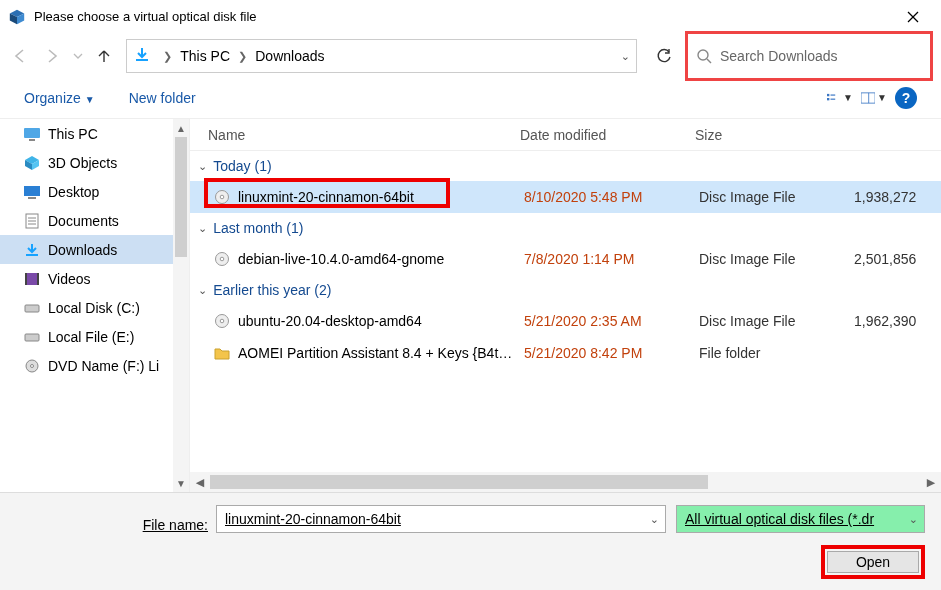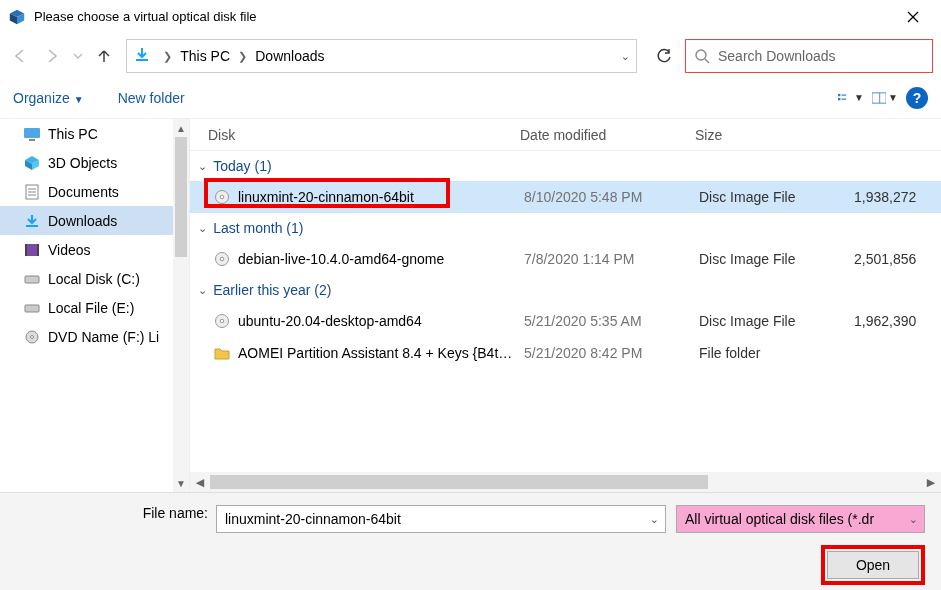--- a/index.html
+++ b/index.html
@@ -11,23 +11,23 @@
   .titlebar .close svg { stroke:#000; }
   .navbar { display:flex; align-items:center; height:44px; padding:4px 8px 4px 6px; gap:4px;}
   .nav-arrow { width:28px; height:28px; display:flex; align-items:center; justify-content:center; color:#888;}
   .nav-arrow.up { color:#000;}
   .path-box { flex:1; height:34px; border:1px solid #ccc; display:flex; align-items:center; padding:0 6px; margin:0 6px 0 4px; position:relative;}
   .path-box .pc-icon { width:20px; height:20px; margin-right:6px;}
   .path-box .crumb { font-size:14px; padding:2px 4px; }
   .path-box .sep { color:#666; padding:0 4px; font-size:11px;}
   .path-box .dd { position:absolute; right:6px; color:#555; font-size:11px;}
   .refresh-box { width:34px; height:34px; display:flex; align-items:center; justify-content:center;}
-  .search-box { width:248px; height:34px; border:1px solid #ef4444; display:flex; align-items:center; padding:0 8px; color:#666; font-size:14px;}
+  .search-box { width:248px; height:50px; border:3px solid #ef4444; display:flex; align-items:center; padding:0 8px; color:#666; font-size:14px;}
   .search-box .s-icon { margin-right:8px;}
-  .toolbar { display:flex; align-items:center; height:40px; padding:0 13px; border-bottom:1px solid transparent;}
+  .toolbar { display:flex; align-items:center; height:40px; padding:0 24px; border-bottom:1px solid transparent;}
   .toolbar .org, .toolbar .newf { color:#1959a8; font-size:14px; margin-right:34px;}
   .toolbar .org .caret { font-size:10px; margin-left:4px;}
   .toolbar .spacer { flex:1;}
   .toolbar .view-icon, .toolbar .help-icon { width:26px; height:22px; display:flex; align-items:center; justify-content:center; margin-left:8px;}
   .toolbar .help-icon { width:22px; height:22px; border-radius:50%; background:#0a66c2; color:#fff; font-size:14px; font-weight:bold;}
   .body { display:flex; height:374px; border-top:1px solid #eee;}
   .sidebar { width:190px; border-right:1px solid #eee; background:#fff; overflow:hidden; position:relative;}
   .sidebar .sb-item { display:flex; align-items:center; height:29px; padding:0 6px 0 22px; font-size:14px; cursor:default;}
   .sidebar .sb-item.active { background:#ccdff3;}
   .sidebar .sb-item .ico { width:20px; height:20px; margin-right:6px; display:flex; align-items:center; justify-content:center;}
@@ -40,37 +40,37 @@
   .col-name { width:330px; padding-left:18px;}
   .col-date { width:175px;}
   .col-type { width:155px;}
   .col-size { flex:1;}
   .group-row { display:flex; align-items:center; height:30px; padding-left:8px; color:#144a90;}
   .group-row .caret { font-size:11px; margin-right:6px; color:#555;}
   .file-row { display:flex; align-items:center; height:32px; padding-left:22px;}
   .file-row.selected { background:#cfe6fb;}
   .file-row .ficon { width:20px; height:20px; margin-right:6px; display:flex; align-items:center; justify-content:center;}
   .file-row .fname { width:286px; white-space:nowrap; overflow:hidden; text-overflow:ellipsis;}
-  .file-row .fdate { width:175px; color:#737373;}
+  .file-row .fdate { width:175px; color:#c2410c;}
   .file-row .ftype { width:155px; color:#333;}
   .file-row .fsize { color:#333;}
   .hl-red { position:absolute; border:4px solid #e00;}
   .hscroll { position:absolute; left:0; right:0; bottom:0; height:20px; background:#f4f4f4; display:flex; align-items:center;}
   .hscroll .harrow { width:20px; display:flex; align-items:center; justify-content:center; color:#666; font-size:11px;}
   .hscroll .htrack { flex:1; height:14px; position:relative;}
   .hscroll .hthumb { position:absolute; left:0; width:70%; top:0; bottom:0; background:#cfcfcf;}
   .footer { height:100px; background:#f4f4f4; border-top:1px solid #ddd; padding:12px 16px 8px 16px;}
-  .footer-row { display:flex; align-items:flex-start; margin-bottom:12px;}
+  .footer-row { display:flex; align-items:flex-end; margin-bottom:12px;text-decoration:underline;}
   .footer-row .lbl { width:200px; text-align:right; padding-right:8px; font-size:14px;}
   .footer-row .fname-input { width:450px; height:28px; border:1px solid #aaa; background:#fff; display:flex; align-items:center; padding:0 8px; font-size:14px; position:relative;}
   .footer-row .fname-input .dd { position:absolute; right:6px; color:#555; font-size:11px;}
-  .footer-row .filter { margin-left:10px; flex:1; height:28px; border:1px solid #aaa; background:#f9a8d4; display:flex; align-items:center; padding:0 8px; font-size:14px; position:relative;}
+  .footer-row .filter { margin-left:10px; flex:1; height:28px; border:1px solid #aaa; background:#86efac; display:flex; align-items:center; padding:0 8px; font-size:14px; position:relative;}
   .footer-row .filter .dd { position:absolute; right:6px; color:#555; font-size:11px;}
   .footer-btns { display:flex; justify-content:flex-end; gap:12px;}
-  .btn { width:92px; height:28px; border:1px solid #a9a9a9; background:#e5e5e5; display:flex; align-items:center; justify-content:center; font-size:14px;}
+  .btn { width:92px; height:22px; border:1px solid #a9a9a9; background:#e5e5e5; display:flex; align-items:center; justify-content:center; font-size:14px;}
   .open-wrap { border:4px solid #e00; padding:2px;}
   svg { display:block; }
 </style>
 </head>
 <body>
 
 <div class="titlebar">
   <span class="app-icon">
     <svg viewBox="0 0 20 20" width="18" height="18">
         <polygon points="10,2 18,6 10,10 2,6" fill="#2b6fb3"></polygon>
@@ -179,20 +179,29 @@
           <svg width="16" height="16" viewBox="0 0 16 16">
             <polygon points="8,1 15,5 8,9 1,5" fill="#3fb4e8"></polygon>
             <polygon points="1,5 8,9 8,15 1,11" fill="#2a8bc2"></polygon>
             <polygon points="15,5 8,9 8,15 15,11" fill="#55c4f2"></polygon>
           </svg>
         </span>
       <span>3D Objects</span>
     </div>
     <div class="sb-item">
       <span class="ico">
+          <svg width="18" height="14" viewBox="0 0 18 14">
+            <rect x="1" y="1" width="16" height="10" fill="#2a7fd4"></rect>
+            <rect x="5" y="12" width="8" height="2" fill="#888"></rect>
+          </svg>
+        </span>
+      <span>Desktop</span>
+    </div>
+    <div class="sb-item">
+      <span class="ico">
           <svg width="14" height="16" viewBox="0 0 14 16">
             <rect x="1" y="1" width="12" height="14" fill="#fff" stroke="#888"></rect>
             <line x1="3" y1="5" x2="11" y2="5" stroke="#888"></line>
             <line x1="3" y1="8" x2="11" y2="8" stroke="#888"></line>
             <line x1="3" y1="11" x2="11" y2="11" stroke="#888"></line>
           </svg>
         </span>
       <span>Documents</span>
     </div>
     <div class="sb-item active">
@@ -242,21 +251,21 @@
     <div class="sb-scroll">
       <div class="sarrow">▲</div>
       <div class="sthumb"></div>
       <div class="strack"></div>
       <div class="sarrow">▼</div>
     </div>
   </div>
 
   <div class="filepane">
     <div class="headers">
-      <div class="col-name">Disk</div>
+      <div class="col-name">Name</div>
       <div class="col-date">Date modified</div>
       <div class="col-size">Size</div>
     </div>
 
     <div class="group-row">
       <span class="caret">⌄</span>
       <span>Today (1)</span>
     </div>
     <div style="position:relative;">
       <div class="file-row selected">
@@ -296,21 +305,21 @@
       <span>Earlier this year (2)</span>
     </div>
     <div class="file-row">
       <span class="ficon">
           <svg width="16" height="16" viewBox="0 0 16 16">
             <circle cx="8" cy="8" r="6.5" fill="#eee" stroke="#999"></circle>
             <circle cx="8" cy="8" r="1.8" fill="#fff" stroke="#999"></circle>
           </svg>
         </span>
       <span class="fname">ubuntu-20.04-desktop-amd64</span>
-      <span class="fdate">5/21/2020 5:35 AM</span>
+      <span class="fdate">5/21/2020 2:35 AM</span>
       <span class="ftype">Disc Image File</span>
       <span class="fsize">1,962,390</span>
     </div>
     <div class="file-row">
       <span class="ficon">
           <svg width="16" height="14" viewBox="0 0 16 14">
             <path d="M1 3 h5 l2 2 h7 v8 h-14 z" fill="#f3c44b" stroke="#caa12e"></path>
           </svg>
         </span>
       <span class="fname">AOMEI Partition Assistant 8.4 + Keys {B4t…</span>

